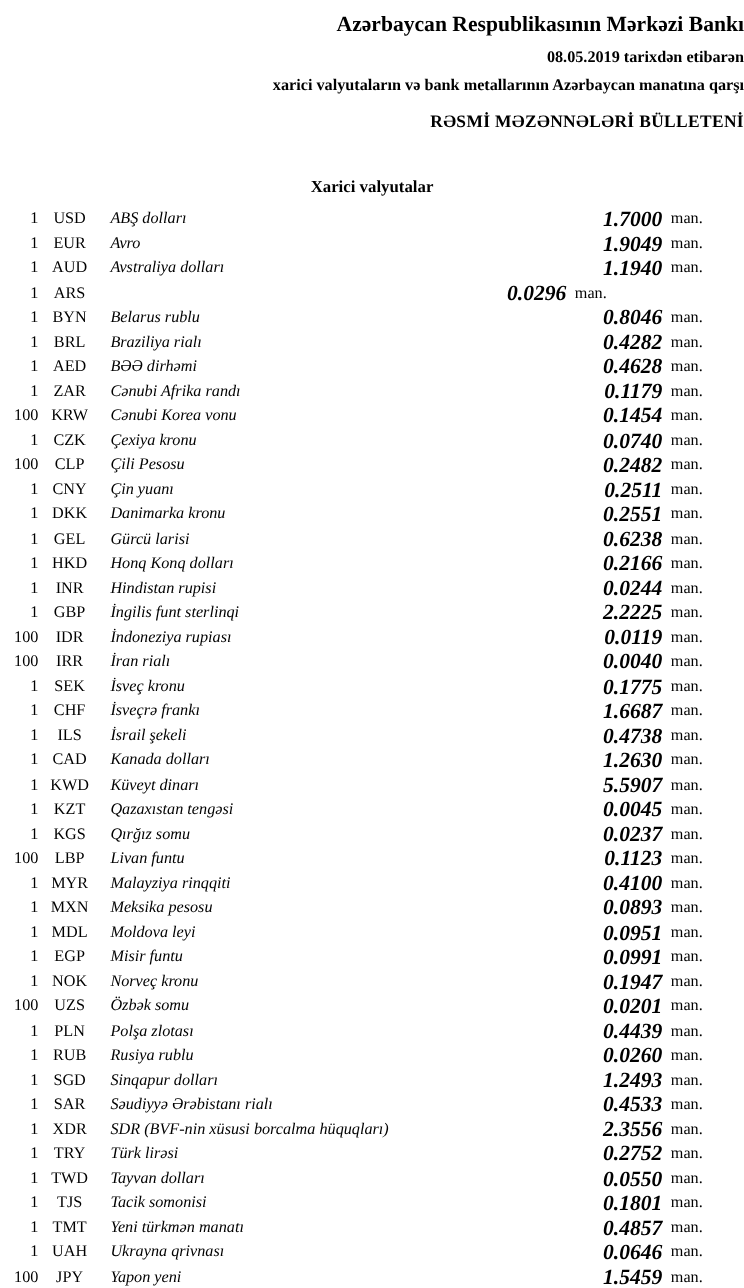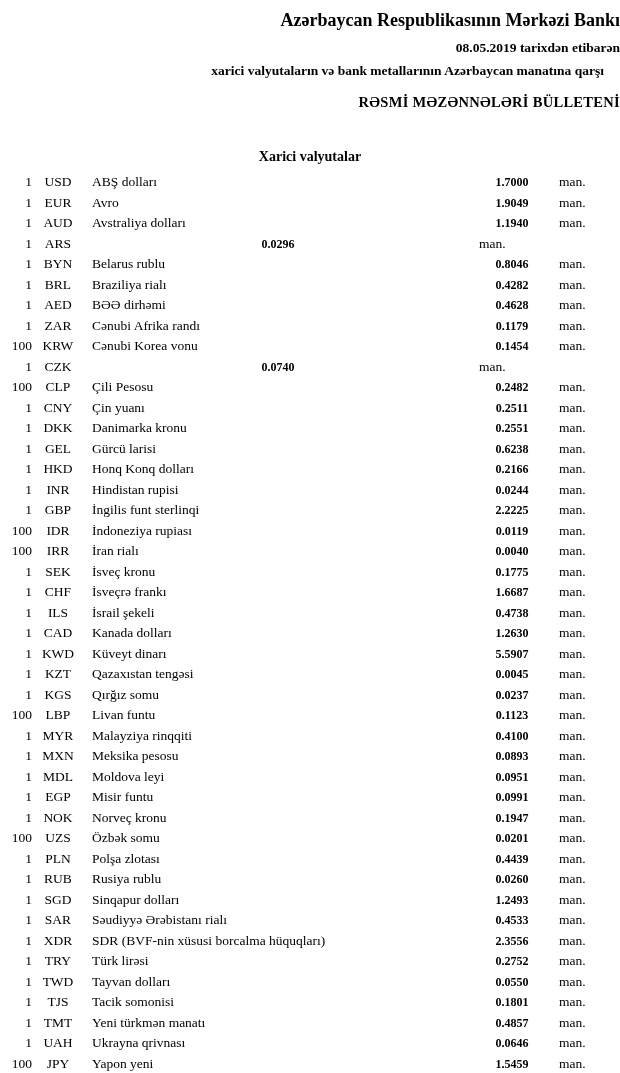--- a/index.html
+++ b/index.html
@@ -25,21 +25,21 @@
     margin: 5px 0 9px 0;
   }
   .date-line {
     font-size: 13.5px;
     font-weight: bold;
     margin: 7px 0;
   }
   .subtitle {
     font-size: 13.5px;
     font-weight: bold;
-    margin: 7px 16px;
+    margin: 7px 0;
   }
   .bulletin-title {
     font-size: 14.5px;
     font-weight: bold;
     margin: 15px 0;
     letter-spacing: 0.3px;
   }
   .section-title {
     text-align: center;
     font-size: 14px;
@@ -53,25 +53,26 @@
     display: grid;
     grid-template-columns: 26px 52px 1fr 80px 40px;
     height: 20.5px;
     align-items: center;
     font-size: 13.5px;
     line-height: 20.5px;
     white-space: nowrap;
   }
   .cell.qty  { text-align: right; }
   .cell.code { text-align: center; }
-  .cell.name { padding-left: 8px; overflow: hidden; }
+  .cell.name { padding-left: 8px; overflow: hidden; font-style: italic; }
   .cell.rate {
-    text-align: center;
-    font-weight: bold;
-    font-size: 12px;
+    text-align: right;
+    font-weight: bold;
+    font-style: italic;
+    font-size: 18px;
   }
   .cell.unit { padding-left: 7px; }
 </style>
 </head>
 <body>
 
 <div class="page">
 
   <div class="header">
     <div class="bank-name">Azərbaycan Respublikasının Mərkəzi Bankı</div>
@@ -141,20 +142,21 @@
       <div class="row">
         <span class="cell qty">100</span>
         <span class="cell code">KRW</span>
         <span class="cell name">Cənubi Korea vonu</span>
         <span class="cell rate">0.1454</span>
         <span class="cell unit">man.</span>
       </div>
       <div class="row">
         <span class="cell qty">1</span>
         <span class="cell code">CZK</span>
+        <span class="cell name">Çexiya kronu</span>
         <span class="cell rate">0.0740</span>
         <span class="cell unit">man.</span>
       </div>
       <div class="row">
         <span class="cell qty">100</span>
         <span class="cell code">CLP</span>
         <span class="cell name">Çili Pesosu</span>
         <span class="cell rate">0.2482</span>
         <span class="cell unit">man.</span>
       </div>

